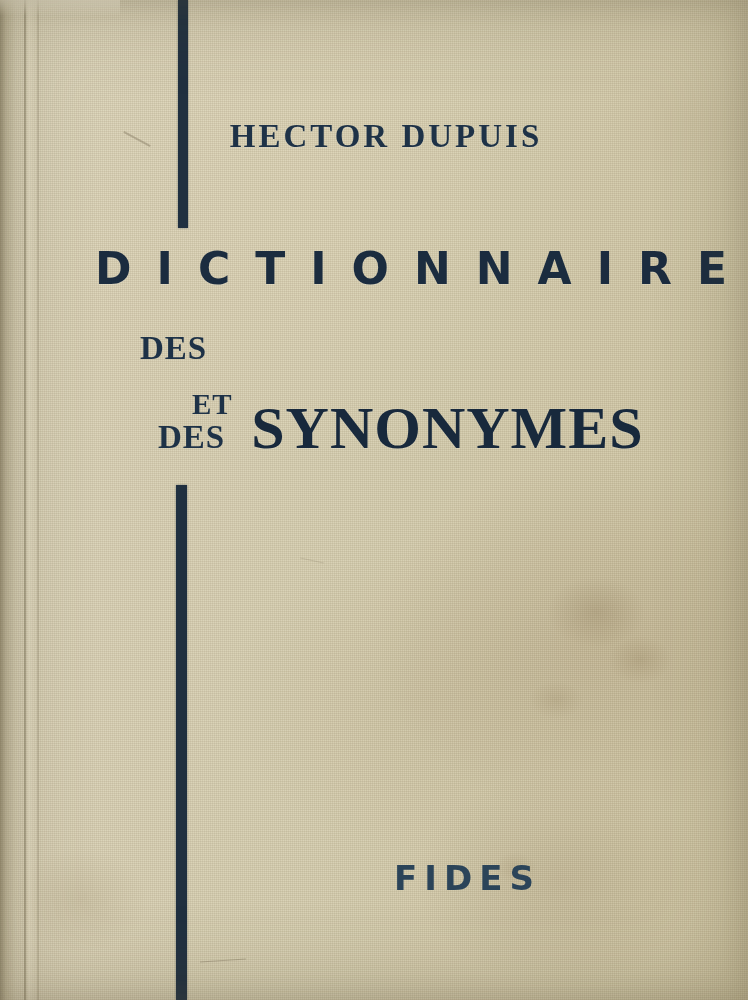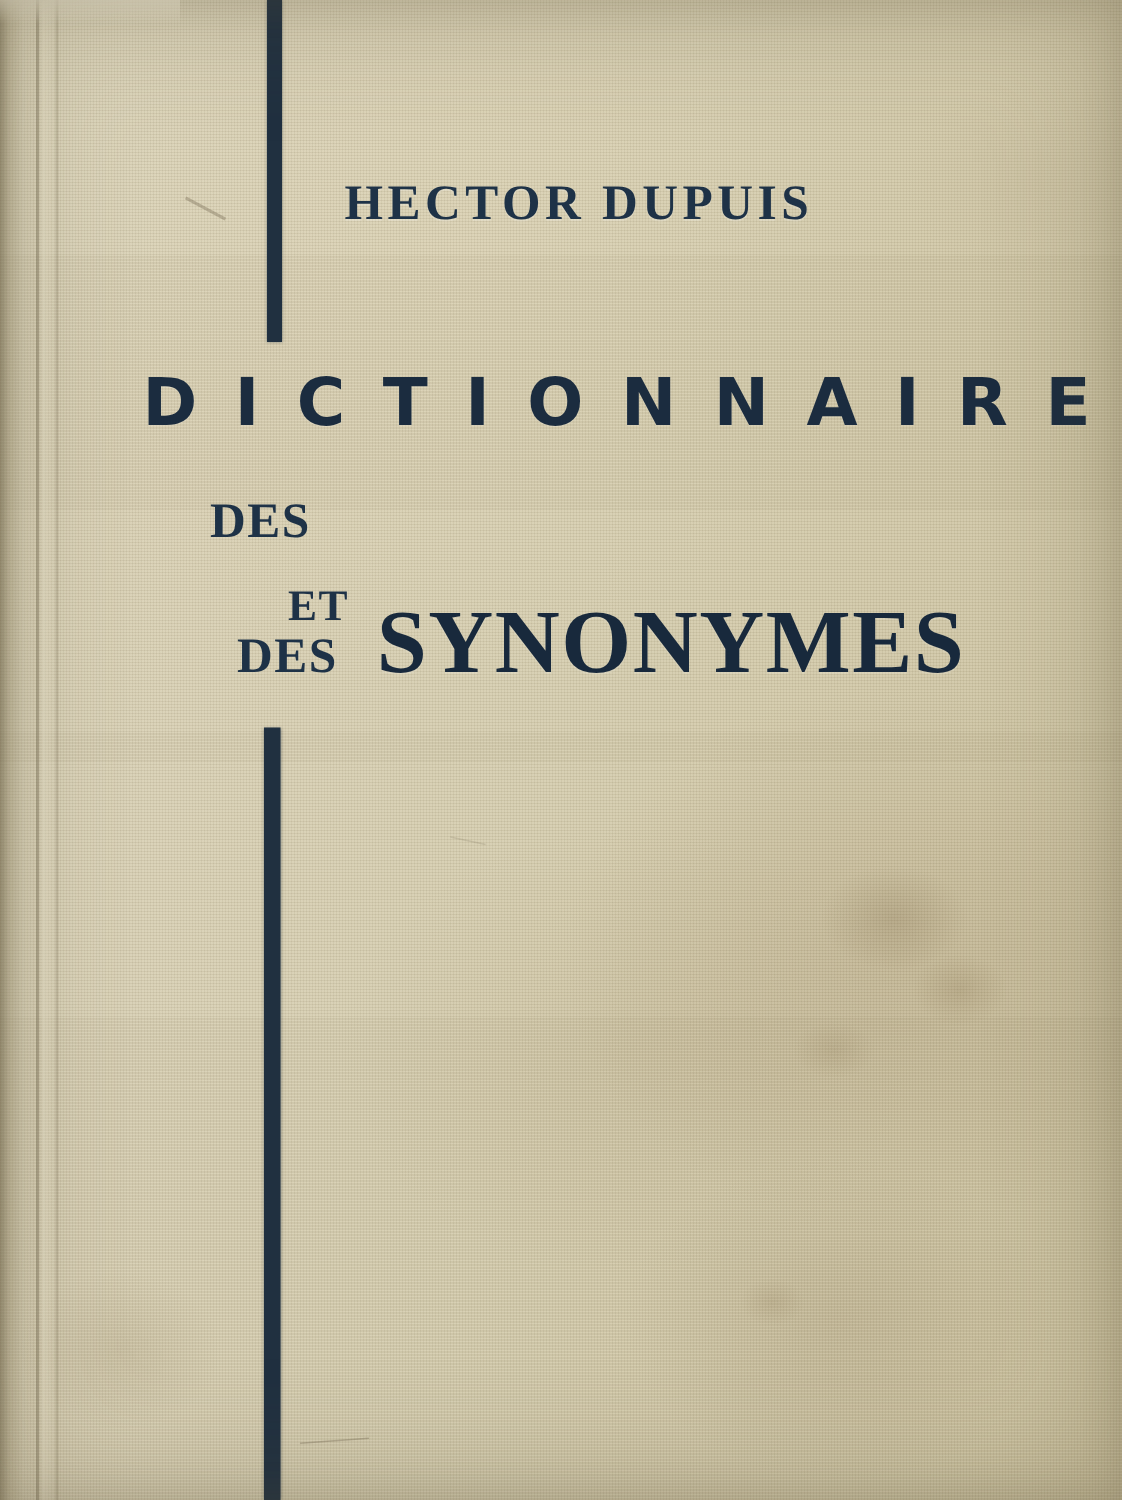--- a/index.html
+++ b/index.html
@@ -242,15 +242,16 @@
 
     <div class="et-word">ET</div>
 
     <div class="line-ant">
       <span class="small-word">DES</span>
       <span class="big-word">SYNONYMES</span>
     </div>
 
   </div>
 
+  <div class="publisher">FIDES</div>
 
   <div class="vignette"></div>
 </div>
 
 </body></html>

